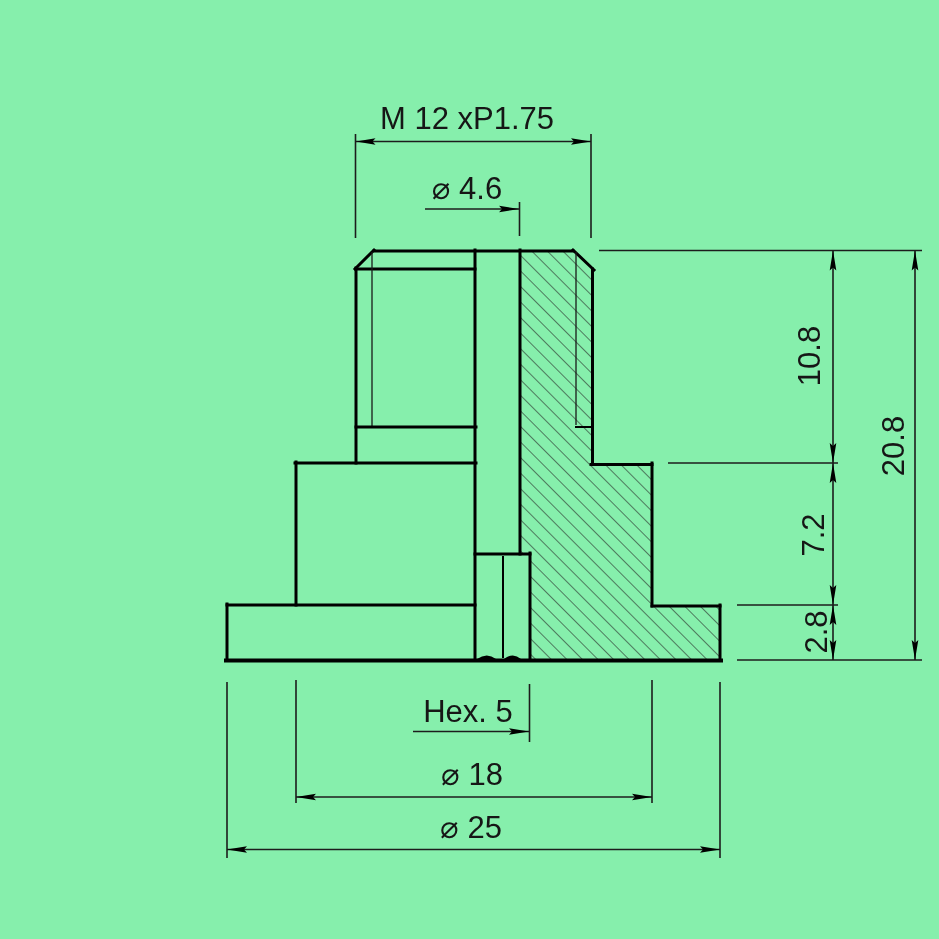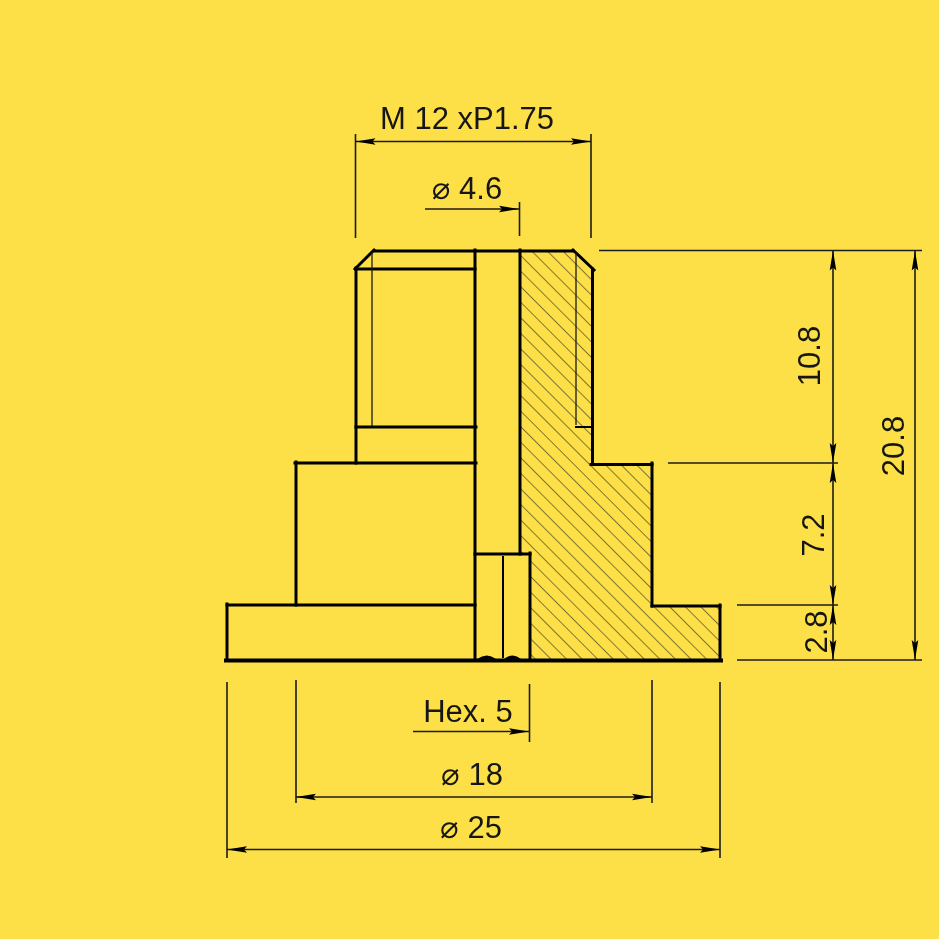--- a/index.html
+++ b/index.html
@@ -1,16 +1,16 @@
 <!DOCTYPE html>
 <html><head>
 <meta charset="utf-8">
 <style>
   html,body{margin:0;padding:0;background:#ffffff;}
-  .canvas{position:relative;width:939px;height:939px;background:#fde047;overflow:hidden;
+  .canvas{position:relative;width:939px;height:939px;background:#86efac;overflow:hidden;
           font-family:"Liberation Sans", sans-serif;}
   svg{display:block;}
   text{fill:#161616;font-family:"Liberation Sans","DejaVu Sans",sans-serif;font-size:31px;}
   .outline{stroke:#000;stroke-width:3;fill:none;stroke-linecap:square;}
   .outline-heavy{stroke:#000;stroke-width:4;fill:none;stroke-linecap:square;}
   .thin{stroke:#1a1a1a;stroke-width:1.3;fill:none;}
   .med{stroke:#000;stroke-width:2;fill:none;}
   .dim{stroke:#1c1c1c;stroke-width:1.6;fill:none;stroke-linecap:butt;}
 </style>
 </head>

